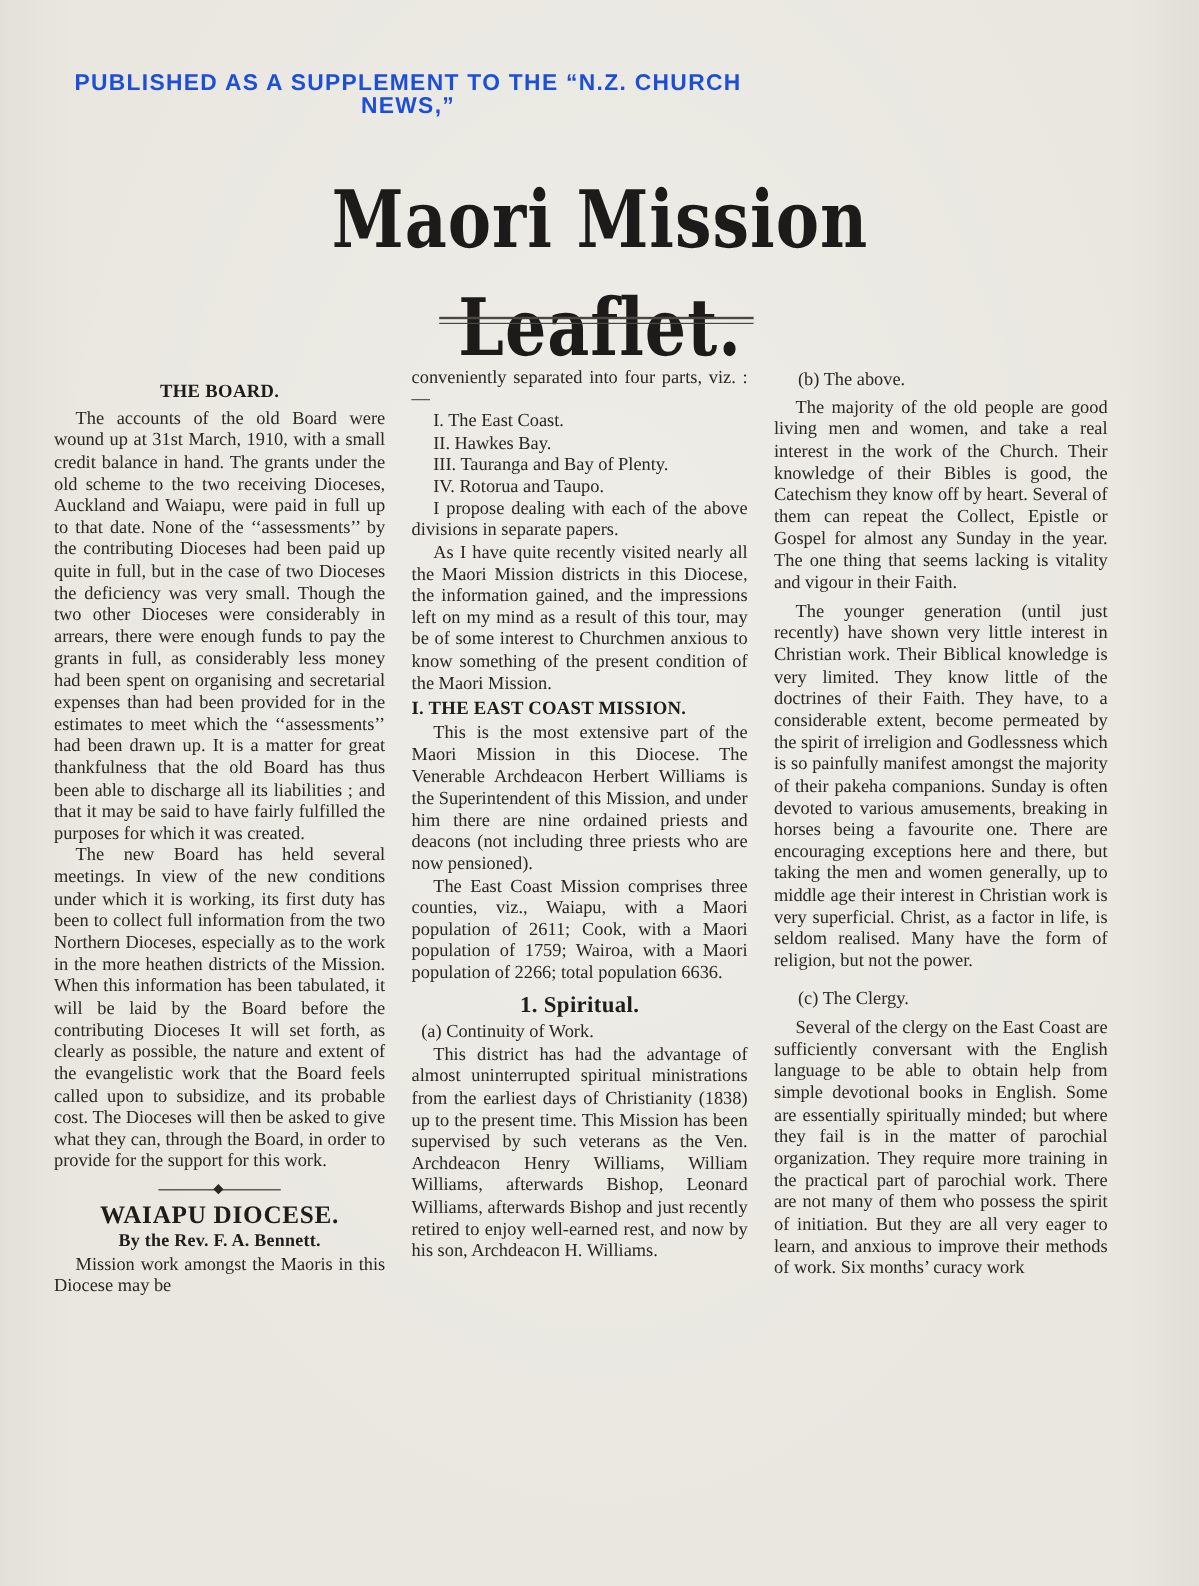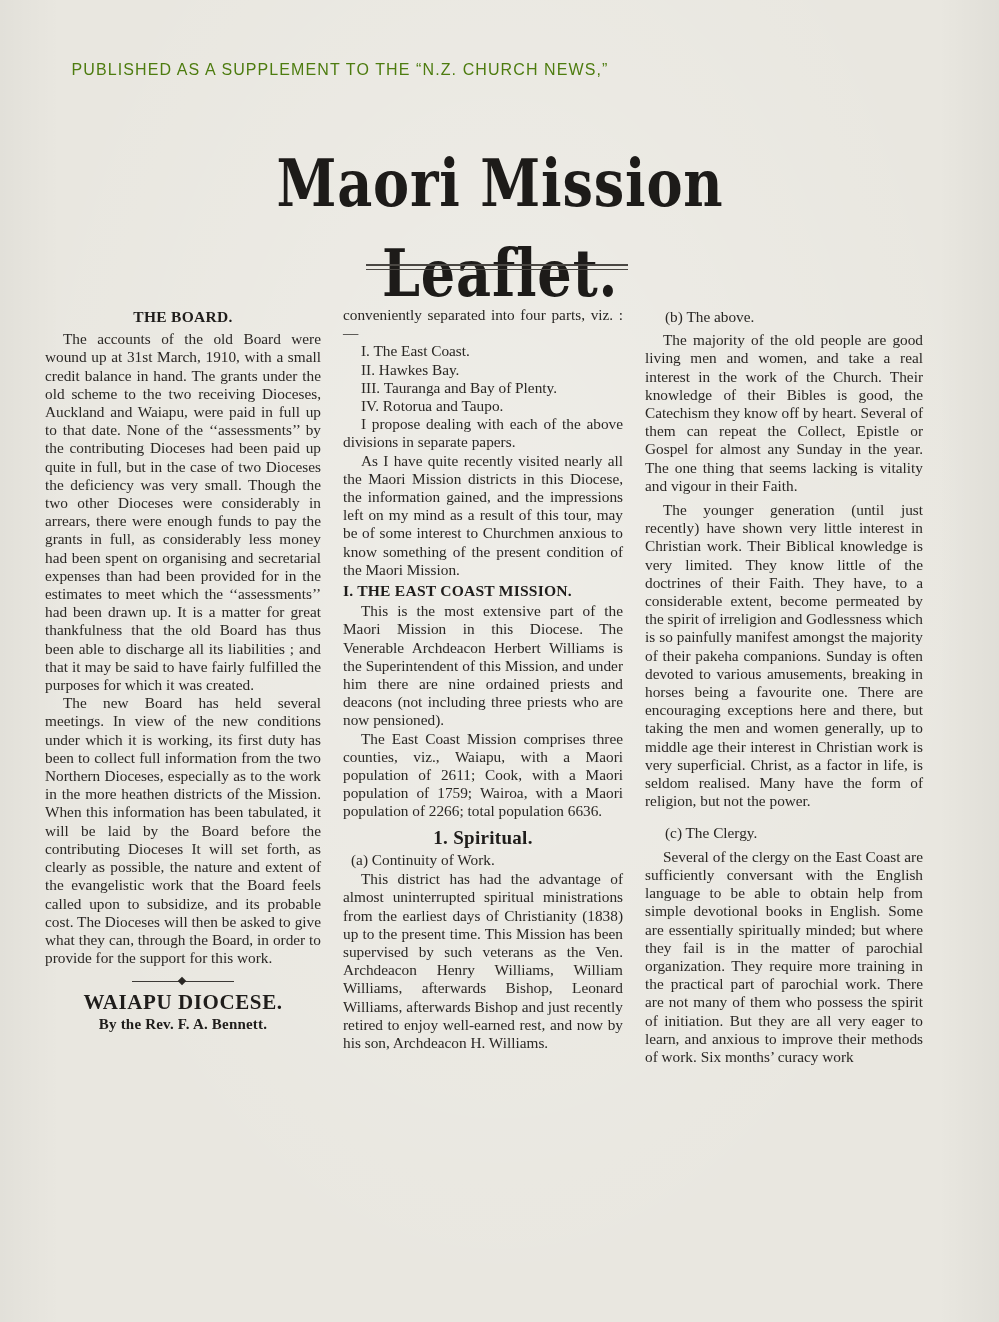--- a/index.html
+++ b/index.html
@@ -16,24 +16,24 @@
     position: absolute; inset: 0;
     background:
       radial-gradient(ellipse at 50% 40%, rgba(255,255,255,0.25), rgba(0,0,0,0) 70%),
       linear-gradient(90deg, rgba(0,0,0,0.03), rgba(0,0,0,0) 6%, rgba(0,0,0,0) 94%, rgba(0,0,0,0.04));
   }
   .supplement {
     position: absolute;
     top: 60px; left: 40px; width: 600px;
     text-align: center;
     font-family: "Liberation Sans", "DejaVu Sans", sans-serif;
-    font-weight: normal;
-    font-size: 16px;
+    font-weight: bold;
+    font-size: 19px;
     letter-spacing: 1.1px;
-    color: #4d7c0f;
+    color: #1d4ed8;
     line-height: 19px;
   }
   .supplement .line1 { display: block; }
   .supplement .line2 { display: block; }
   .masthead {
     position: absolute;
     top: 138px; left: 150px; width: 700px;
     text-align: center;
     font-family: "DejaVu Serif", "Liberation Serif", serif;
     font-weight: bold;
@@ -64,21 +64,21 @@
   .col-3 { left: 645px; width: 278px; top: 308px; }
   .col p { margin: 0; text-indent: 18px; }
   .col p.noindent { text-indent: 0; }
   .head-sans {
     font-family: "Liberation Serif", serif;
     font-weight: bold;
     text-align: center;
     font-size: 15.5px;
     letter-spacing: 0.3px;
     color: #1f1d1b;
-    margin: 6px;
+    margin: 16px;
   }
   .head-board { margin-bottom: 4px; }
   .head-east { text-align: left; font-size: 15.6px; margin: 3px 0 2px 0; letter-spacing: 0.2px; }
   .head-spiritual { margin: 8px 0 4px 0; font-size: 19px; }
   .sub-a { text-indent: 8px !important; margin: 2px 0 1px 0 !important; }
   .sub-b { text-indent: 20px !important; margin: 0 0 5px 0 !important; }
   .sub-c { text-indent: 20px !important; margin: 14px 0 5px 0 !important; }
   .list { margin: 0; padding: 0; list-style: none; }
   .list li { padding-left: 18px; text-indent: 0; }
   .divider {
@@ -116,20 +116,21 @@
 <div class="col col-1">
   <h2 class="head-sans head-board">THE BOARD.</h2>
   <p>The accounts of the old Board were wound up at 31st March, 1910, with a small credit balance in hand. The grants under the old scheme to the two receiving Dioceses, Auckland and Waiapu, were paid in full up to that date. None of the ‘‘assessments’’ by the contributing Dioceses had been paid up quite in full, but in the case of two Dioceses the deficiency was very small. Though the two other Dioceses were considerably in arrears, there were enough funds to pay the grants in full, as considerably less money had been spent on organising and secretarial expenses than had been provided for in the estimates to meet which the ‘‘assessments’’ had been drawn up. It is a matter for great thankfulness that the old Board has thus been able to discharge all its liabilities ; and that it may be said to have fairly fulfilled the purposes for which it was created.</p>
   <p>The new Board has held several meetings. In view of the new conditions under which it is working, its first duty has been to collect full information from the two Northern Dioceses, especially as to the work in the more heathen districts of the Mission. When this information has been tabulated, it will be laid by the Board before the contributing Dioceses It will set forth, as clearly as possible, the nature and extent of the evangelistic work that the Board feels called upon to subsidize, and its probable cost. The Dioceses will then be asked to give what they can, through the Board, in order to provide for the support for this work.</p>
   <div class="divider">
     <div class="bar"></div>
     <div class="diamond"></div>
   </div>
   <h2 class="head-sans head-waiapu">WAIAPU DIOCESE.</h2>
   <h3 class="head-sans head-byline">By the Rev. F. A. Bennett.</h3>
+  <p>Mission work amongst the Maoris in this Diocese may be</p>
 </div>
 
 <div class="col col-2">
   <p class="noindent">conveniently separated into four parts, viz. :—</p>
   <ul class="list">
     <li>I. The East Coast.</li>
     <li>II. Hawkes Bay.</li>
     <li>III. Tauranga and Bay of Plenty.</li>
     <li>IV. Rotorua and Taupo.</li>
   </ul>

